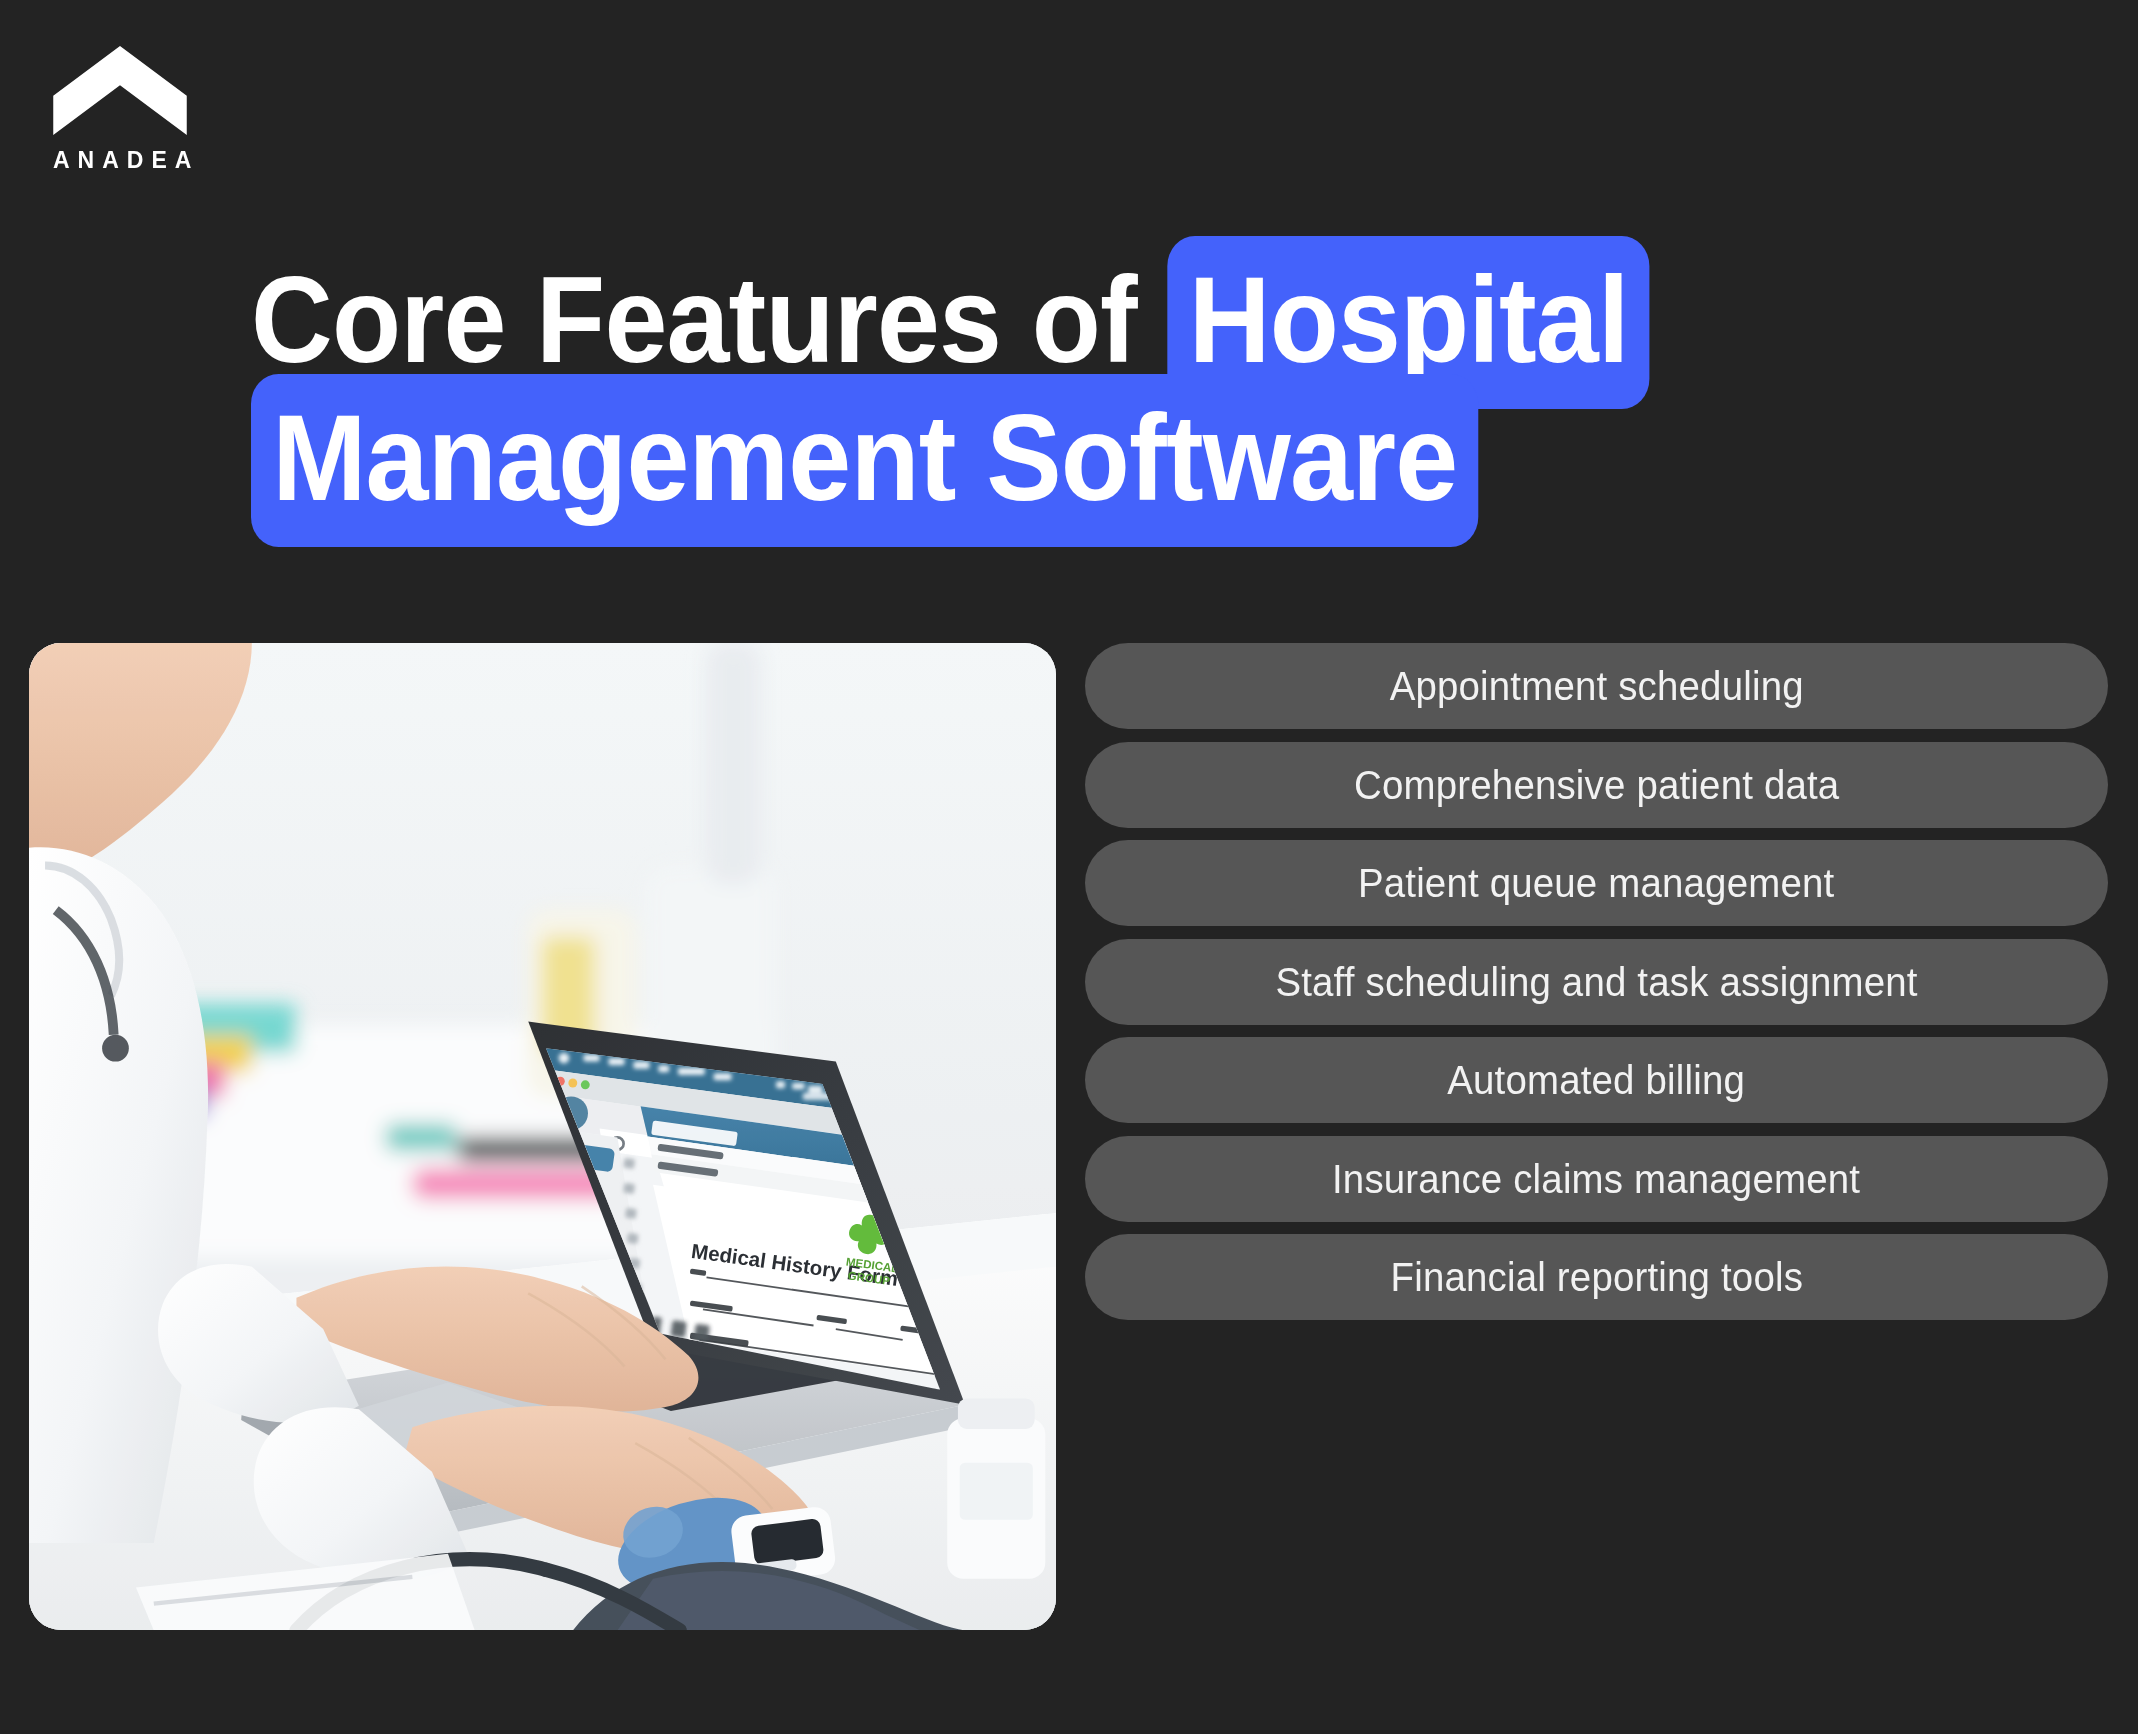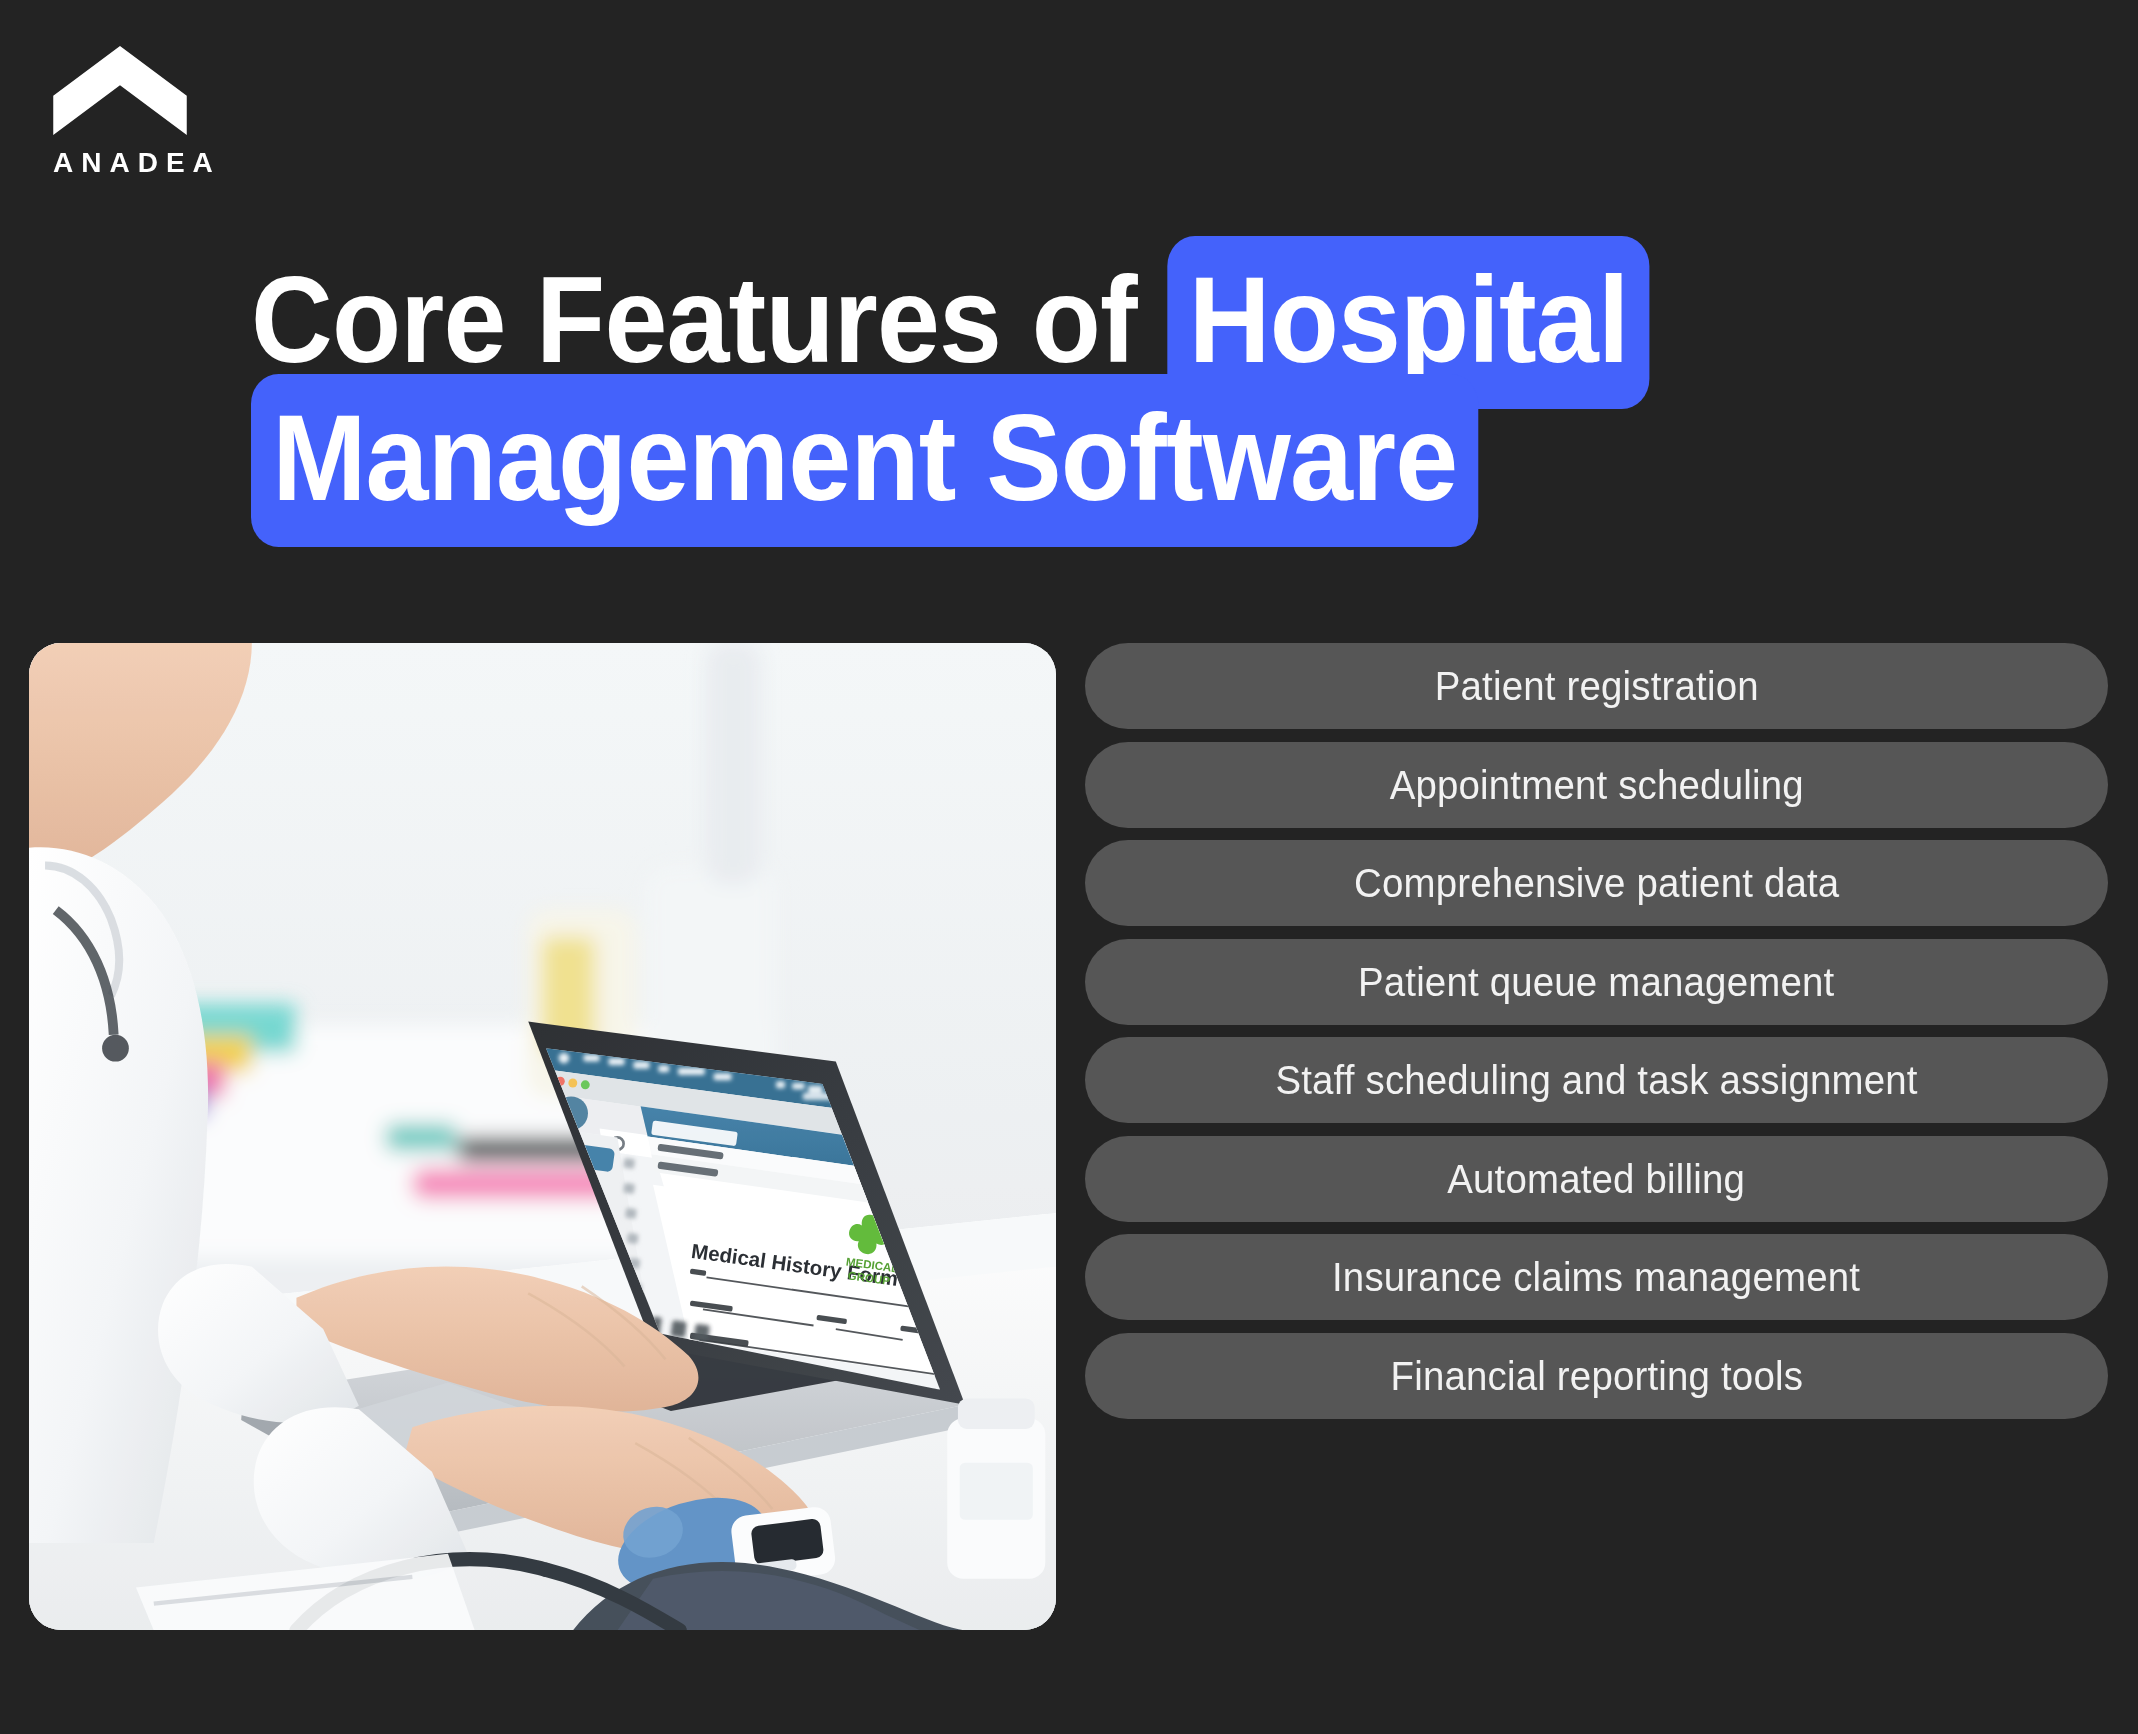--- a/index.html
+++ b/index.html
@@ -21,21 +21,21 @@
   
   .brand {
     position:absolute; left:53px; top:46px;
     width:196px;
   }
   .brand-mark { display:block; width:134px; height:89px; }
   .brand-word {
     display:block;
     margin-top:14.3px;
     color:#ffffff;
-    font-size:28px;
+    font-size:23px;
     font-weight:700;
     letter-spacing:8px;
     line-height:1;
   }
 
   
   .headline {
     position:absolute;
     left:251px; top:258px;
     width:1693px;
@@ -357,23 +357,20 @@
           <path d="M140 1078 L430 1048" stroke="#d6dade" stroke-width="5"></path>
         </g>
       </g>
 
       <rect width="1152" height="1108" fill="#ffffff" opacity="0.05"></rect>
     </svg>
   </div>
 
   <div class="features">
     <div class="pill">
-      <span class="pill-label">Patient registration</span>
-    </div>
-    <div class="pill">
       <span class="pill-label">Appointment scheduling</span>
     </div>
     <div class="pill">
       <span class="pill-label">Comprehensive patient data</span>
     </div>
     <div class="pill">
       <span class="pill-label">Patient queue management</span>
     </div>
     <div class="pill">
       <span class="pill-label">Staff scheduling and task assignment</span>

